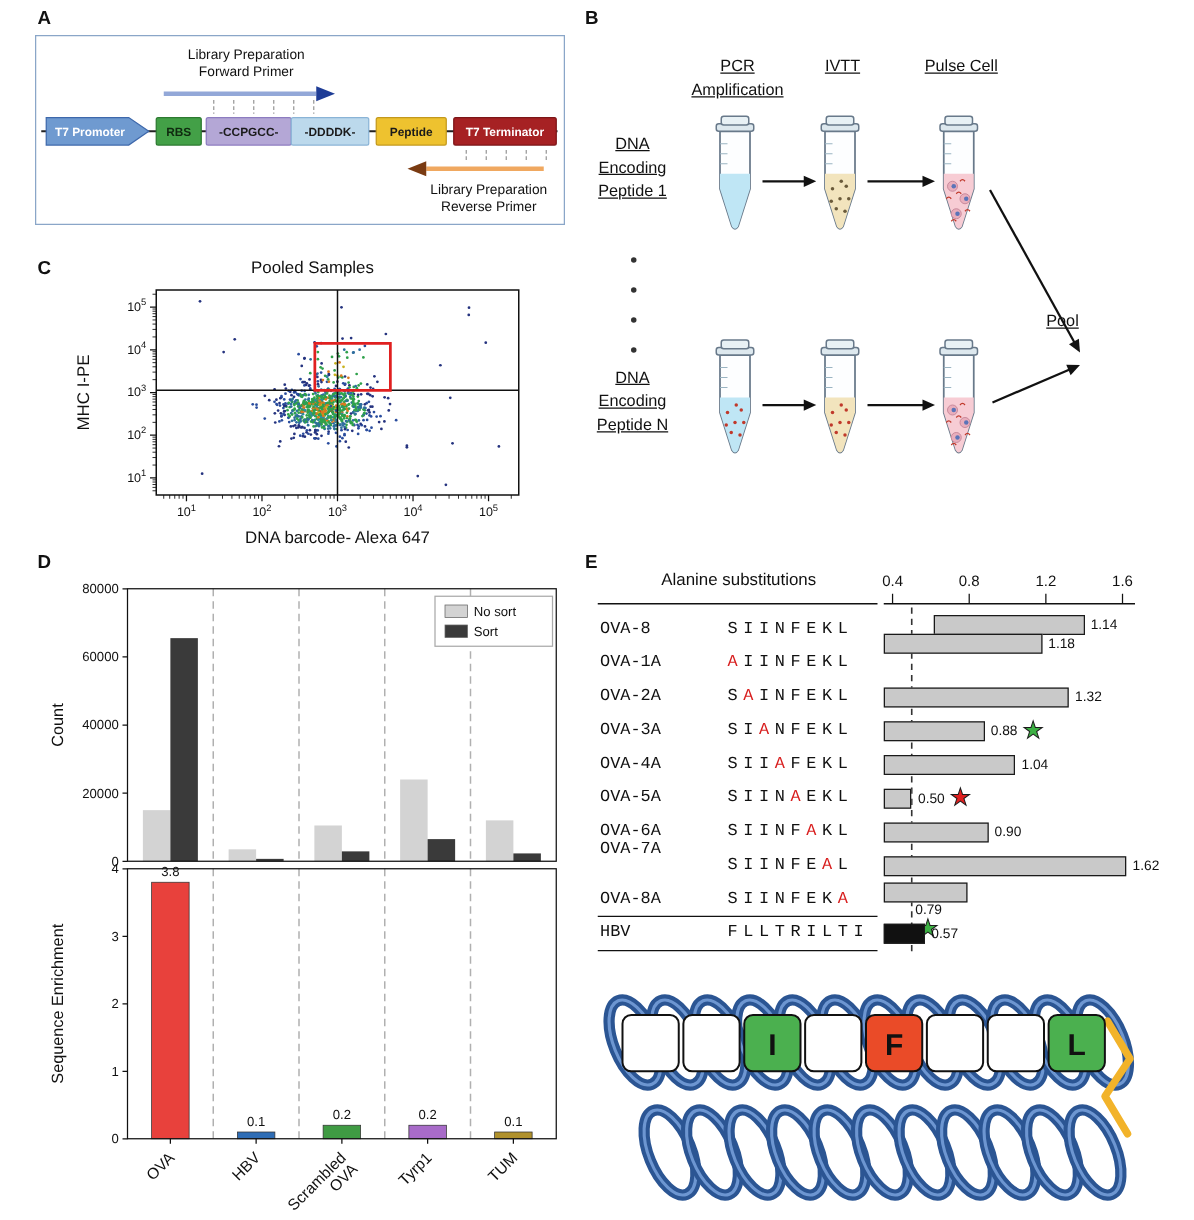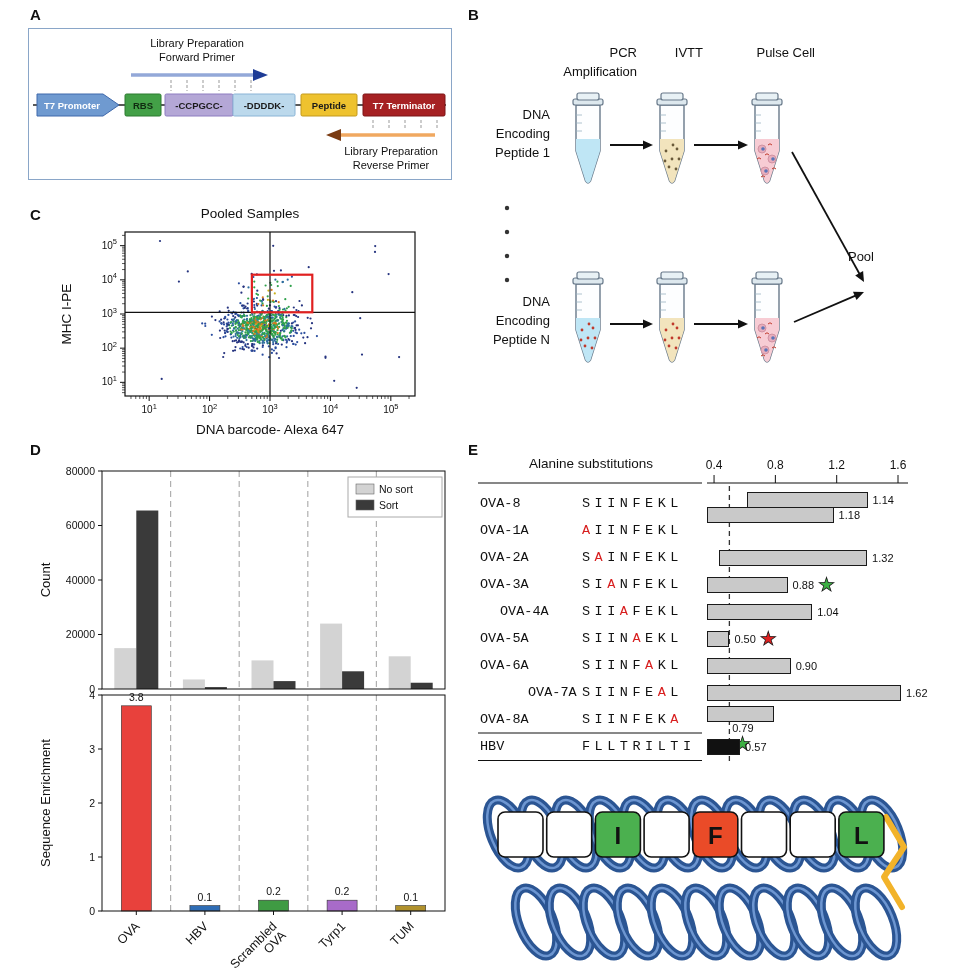--- a/index.html
+++ b/index.html
@@ -1,21 +1,21 @@
 <!DOCTYPE html>
 <html><head>
 <meta charset="utf-8">
 <style>
   *{margin:0;padding:0;box-sizing:border-box;}
   html,body{background:#fff;}
   #fig{position:relative;width:955px;height:976px;background:#fff;font-family:"Liberation Sans",sans-serif;color:#111;overflow:hidden;}
   #fig > *{position:absolute;}
   .plabel{font-size:15px;font-weight:bold;}
   #boxA{left:28px;top:28px;width:424px;height:152px;border:1.5px solid #8aa6c8;background:#fff;}
-  .blabel{font-size:13px;text-align:right;white-space:pre-line;line-height:1.45;}
+  .blabel{font-size:13px;text-align:center;white-space:pre-line;line-height:1.45;text-decoration:underline;}
   .ctitle{font-size:13.5px;text-align:center;}
   #e-region{left:478px;top:452px;width:477px;height:330px;}
   #e-region > svg{position:absolute;left:0;top:0;}
   .etitle{position:absolute;left:6px;top:4px;width:214px;text-align:center;font-size:13.5px;}
   .ename{position:absolute;left:2px;font-family:"Liberation Mono",monospace;font-size:13.5px;height:27px;line-height:27px;}
   .eseq{position:absolute;left:104px;font-family:"Liberation Mono",monospace;font-size:13.5px;height:27px;line-height:27px;letter-spacing:4.5px;white-space:nowrap;}
   .eseq .red{color:#d81e1e;}
   .ebar-row{position:absolute;left:229px;height:27px;display:flex;align-items:center;white-space:nowrap;}
   .ebar{height:16px;border:1px solid #1a1a1a;flex:0 0 auto;}
   .eval{margin-left:5px;font-size:11px;}
@@ -1342,51 +1342,51 @@
         <span class="eval">1.14</span>
       </div>
       <div class="ename" style="top: 65px;">OVA-1A</div>
       <div class="eseq" style="top: 65px;"><span class="red">A</span><span>I</span><span>I</span><span>N</span><span>F</span><span>E</span><span>K</span><span>L</span></div>
       <div class="ebar-row" style="top: 49px;">
         <div class="ebar" style="width: 126.6px; background: rgb(201, 201, 201);"></div>
         <span class="eval">1.18</span>
       </div>
       <div class="ename" style="top: 92px;">OVA-2A</div>
       <div class="eseq" style="top: 92px;"><span>S</span><span class="red">A</span><span>I</span><span>N</span><span>F</span><span>E</span><span>K</span><span>L</span></div>
-      <div class="ebar-row" style="top: 92px; margin-left: 12px;">
+      <div class="ebar-row" style="top: 92px;">
         <div class="ebar" style="width: 148.1px; background: rgb(201, 201, 201);"></div>
         <span class="eval">1.32</span>
       </div>
       <div class="ename" style="top: 119px;">OVA-3A</div>
       <div class="eseq" style="top: 119px;"><span>S</span><span>I</span><span class="red">A</span><span>N</span><span>F</span><span>E</span><span>K</span><span>L</span></div>
       <div class="ebar-row" style="top: 119px;">
         <div class="ebar" style="width: 80.6px; background: rgb(201, 201, 201);"></div>
         <span class="eval">0.88</span>
         <span class="estar" style="color: rgb(60, 176, 67);">★</span>
       </div>
-      <div class="ename" style="top: 146px; margin-left: 20px;">OVA-4A</div>
+      <div class="ename" style="top: 146px;">OVA-4A</div>
       <div class="eseq" style="top: 146px;"><span>S</span><span>I</span><span>I</span><span class="red">A</span><span>F</span><span>E</span><span>K</span><span>L</span></div>
       <div class="ebar-row" style="top: 146px;">
         <div class="ebar" style="width: 105.2px; background: rgb(201, 201, 201);"></div>
         <span class="eval">1.04</span>
       </div>
       <div class="ename" style="top: 173px;">OVA-5A</div>
       <div class="eseq" style="top: 173px;"><span>S</span><span>I</span><span>I</span><span>N</span><span class="red">A</span><span>E</span><span>K</span><span>L</span></div>
       <div class="ebar-row" style="top: 173px;">
         <div class="ebar" style="width: 22.4px; background: rgb(201, 201, 201);"></div>
         <span class="eval">0.50</span>
         <span class="estar" style="color: rgb(224, 32, 32);">★</span>
       </div>
       <div class="ename" style="top: 200px;">OVA-6A</div>
       <div class="eseq" style="top: 200px;"><span>S</span><span>I</span><span>I</span><span>N</span><span>F</span><span class="red">A</span><span>K</span><span>L</span></div>
       <div class="ebar-row" style="top: 200px; text-align: right;">
         <div class="ebar" style="width: 83.7px; background: rgb(201, 201, 201);"></div>
         <span class="eval">0.90</span>
       </div>
-      <div class="ename" style="top: 227px; margin-left: 48px;">OVA-7A</div>
+      <div class="ename" style="top: 214px;">OVA-7A</div>
       <div class="eseq" style="top: 227px;"><span>S</span><span>I</span><span>I</span><span>N</span><span>F</span><span>E</span><span class="red">A</span><span>L</span></div>
       <div class="ebar-row" style="top: 227px;">
         <div class="ebar" style="width: 194.1px; background: rgb(201, 201, 201);"></div>
         <span class="eval">1.62</span>
       </div>
       <div class="ename" style="top: 254px;">OVA-8A</div>
       <div class="eseq" style="top: 254px;"><span>S</span><span>I</span><span>I</span><span>N</span><span>F</span><span>E</span><span>K</span><span class="red">A</span></div>
       <div class="ebar-row" style="top: 254px; flex-direction: column;">
         <div class="ebar" style="width: 66.8px; background: rgb(201, 201, 201);"></div>
         <span class="eval">0.79</span>

